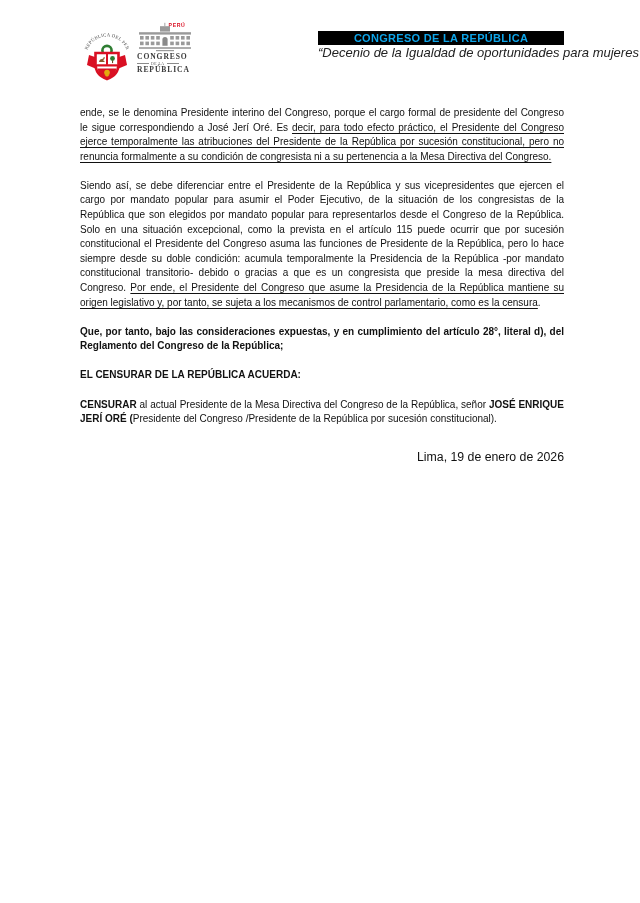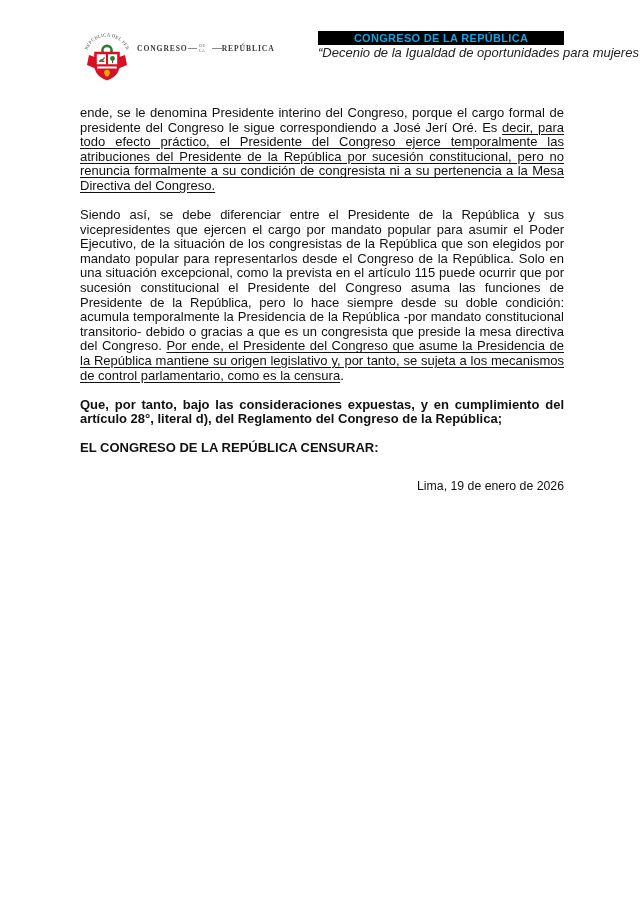--- a/index.html
+++ b/index.html
@@ -17,21 +17,21 @@
 
   
   .doc-header {
     display: flex;
     align-items: flex-start;
     margin-bottom: 12px;
     min-height: 72px;
   }
   .logo-group { display: flex; align-items: flex-start; gap: 3px; }
   .coat-svg { width: 54px; height: 62px; margin-top: 2px; }
-  .congress-logo { width: 58px; display: flex; flex-direction: row; align-items: flex-end; }
+  .congress-logo { width: 58px; display: flex; flex-direction: column; align-items: flex-start; }
   .building-svg { width: 56px; height: 31px; }
   .cg-name {
     font-family: "Liberation Serif", serif;
     font-size: 7.6px; font-weight: 700; letter-spacing: 0.9px;
     color: #3b3b3b; line-height: 8.5px; white-space: nowrap;
   }
   .cg-dela {
     display: flex; align-items: center; gap: 2px;
     font-family: "Liberation Serif", serif;
     font-size: 3.8px; color: #555; line-height: 4.5px; letter-spacing: 0.5px;
@@ -46,21 +46,21 @@
     white-space: nowrap;
   }
   .motto {
     font-size: 13px; font-style: italic; color: #222;
     text-align: center; white-space: nowrap;
   }
 
   
   .doc-body { margin-top: 0; }
   p.body-par {
-    font-size: 13px;
+    font-size: 10px;
     line-height: 14.6px;
     text-align: justify;
     margin: 0 0 14.5px 0;
   }
   p.no-just { text-align: left; }
   .bold { font-weight: 700; }
   .u { text-decoration: underline; text-underline-offset: 2px; }
   .date-line {
     font-size: 12.3px;
     text-align: right;
@@ -150,19 +150,20 @@
   </header>
 
   <main class="doc-body">
 
     <p class="body-par"><span>ende, se le denomina Presidente interino del Congreso, porque el cargo formal de presidente del Congreso le sigue correspondiendo a José Jerí Oré. Es </span><span class="u">decir, para todo efecto práctico, el Presidente del Congreso ejerce temporalmente las atribuciones del Presidente de la República por sucesión constitucional, pero no renuncia formalmente a su condición de congresista ni a su pertenencia a la Mesa Directiva del Congreso.</span></p>
 
     <p class="body-par"><span>Siendo así, se debe diferenciar entre el Presidente de la República y sus vicepresidentes que ejercen el cargo por mandato popular para asumir el Poder Ejecutivo, de la situación de los congresistas de la República que son elegidos por mandato popular para representarlos desde el Congreso de la República. Solo en una situación excepcional, como la prevista en el artículo 115 puede ocurrir que por sucesión constitucional el Presidente del Congreso asuma las funciones de Presidente de la República, pero lo hace siempre desde su doble condición: acumula temporalmente la Presidencia de la República -por mandato constitucional transitorio- debido o gracias a que es un congresista que preside la mesa directiva del Congreso. </span><span class="u">Por ende, el Presidente del Congreso que asume la Presidencia de la República mantiene su origen legislativo y, por tanto, se sujeta a los mecanismos de control parlamentario, como es la censura</span><span>.</span></p>
 
     <p class="body-par"><span class="bold">Que, por tanto, bajo las consideraciones expuestas, y en cumplimiento del artículo 28°, literal d), del Reglamento del Congreso de la República;</span></p>
 
-    <p class="body-par no-just"><span class="bold">EL CONGRESO DE LA REPÚBLICA CENSURAR:</span></p>
+    <p class="body-par no-just"><span class="bold">EL CENSURAR DE LA REPÚBLICA ACUERDA:</span></p>
 
+    <p class="body-par"><span class="bold">CENSURAR</span><span> al actual Presidente de la Mesa Directiva del Congreso de la República, señor </span><span class="bold">JOSÉ ENRIQUE JERÍ ORÉ (</span><span>Presidente del Congreso /Presidente de la República por sucesión constitucional).</span></p>
 
     <p class="date-line">Lima, 19 de enero de 2026</p>
 
   </main>
 </div>
 
 </body></html>

